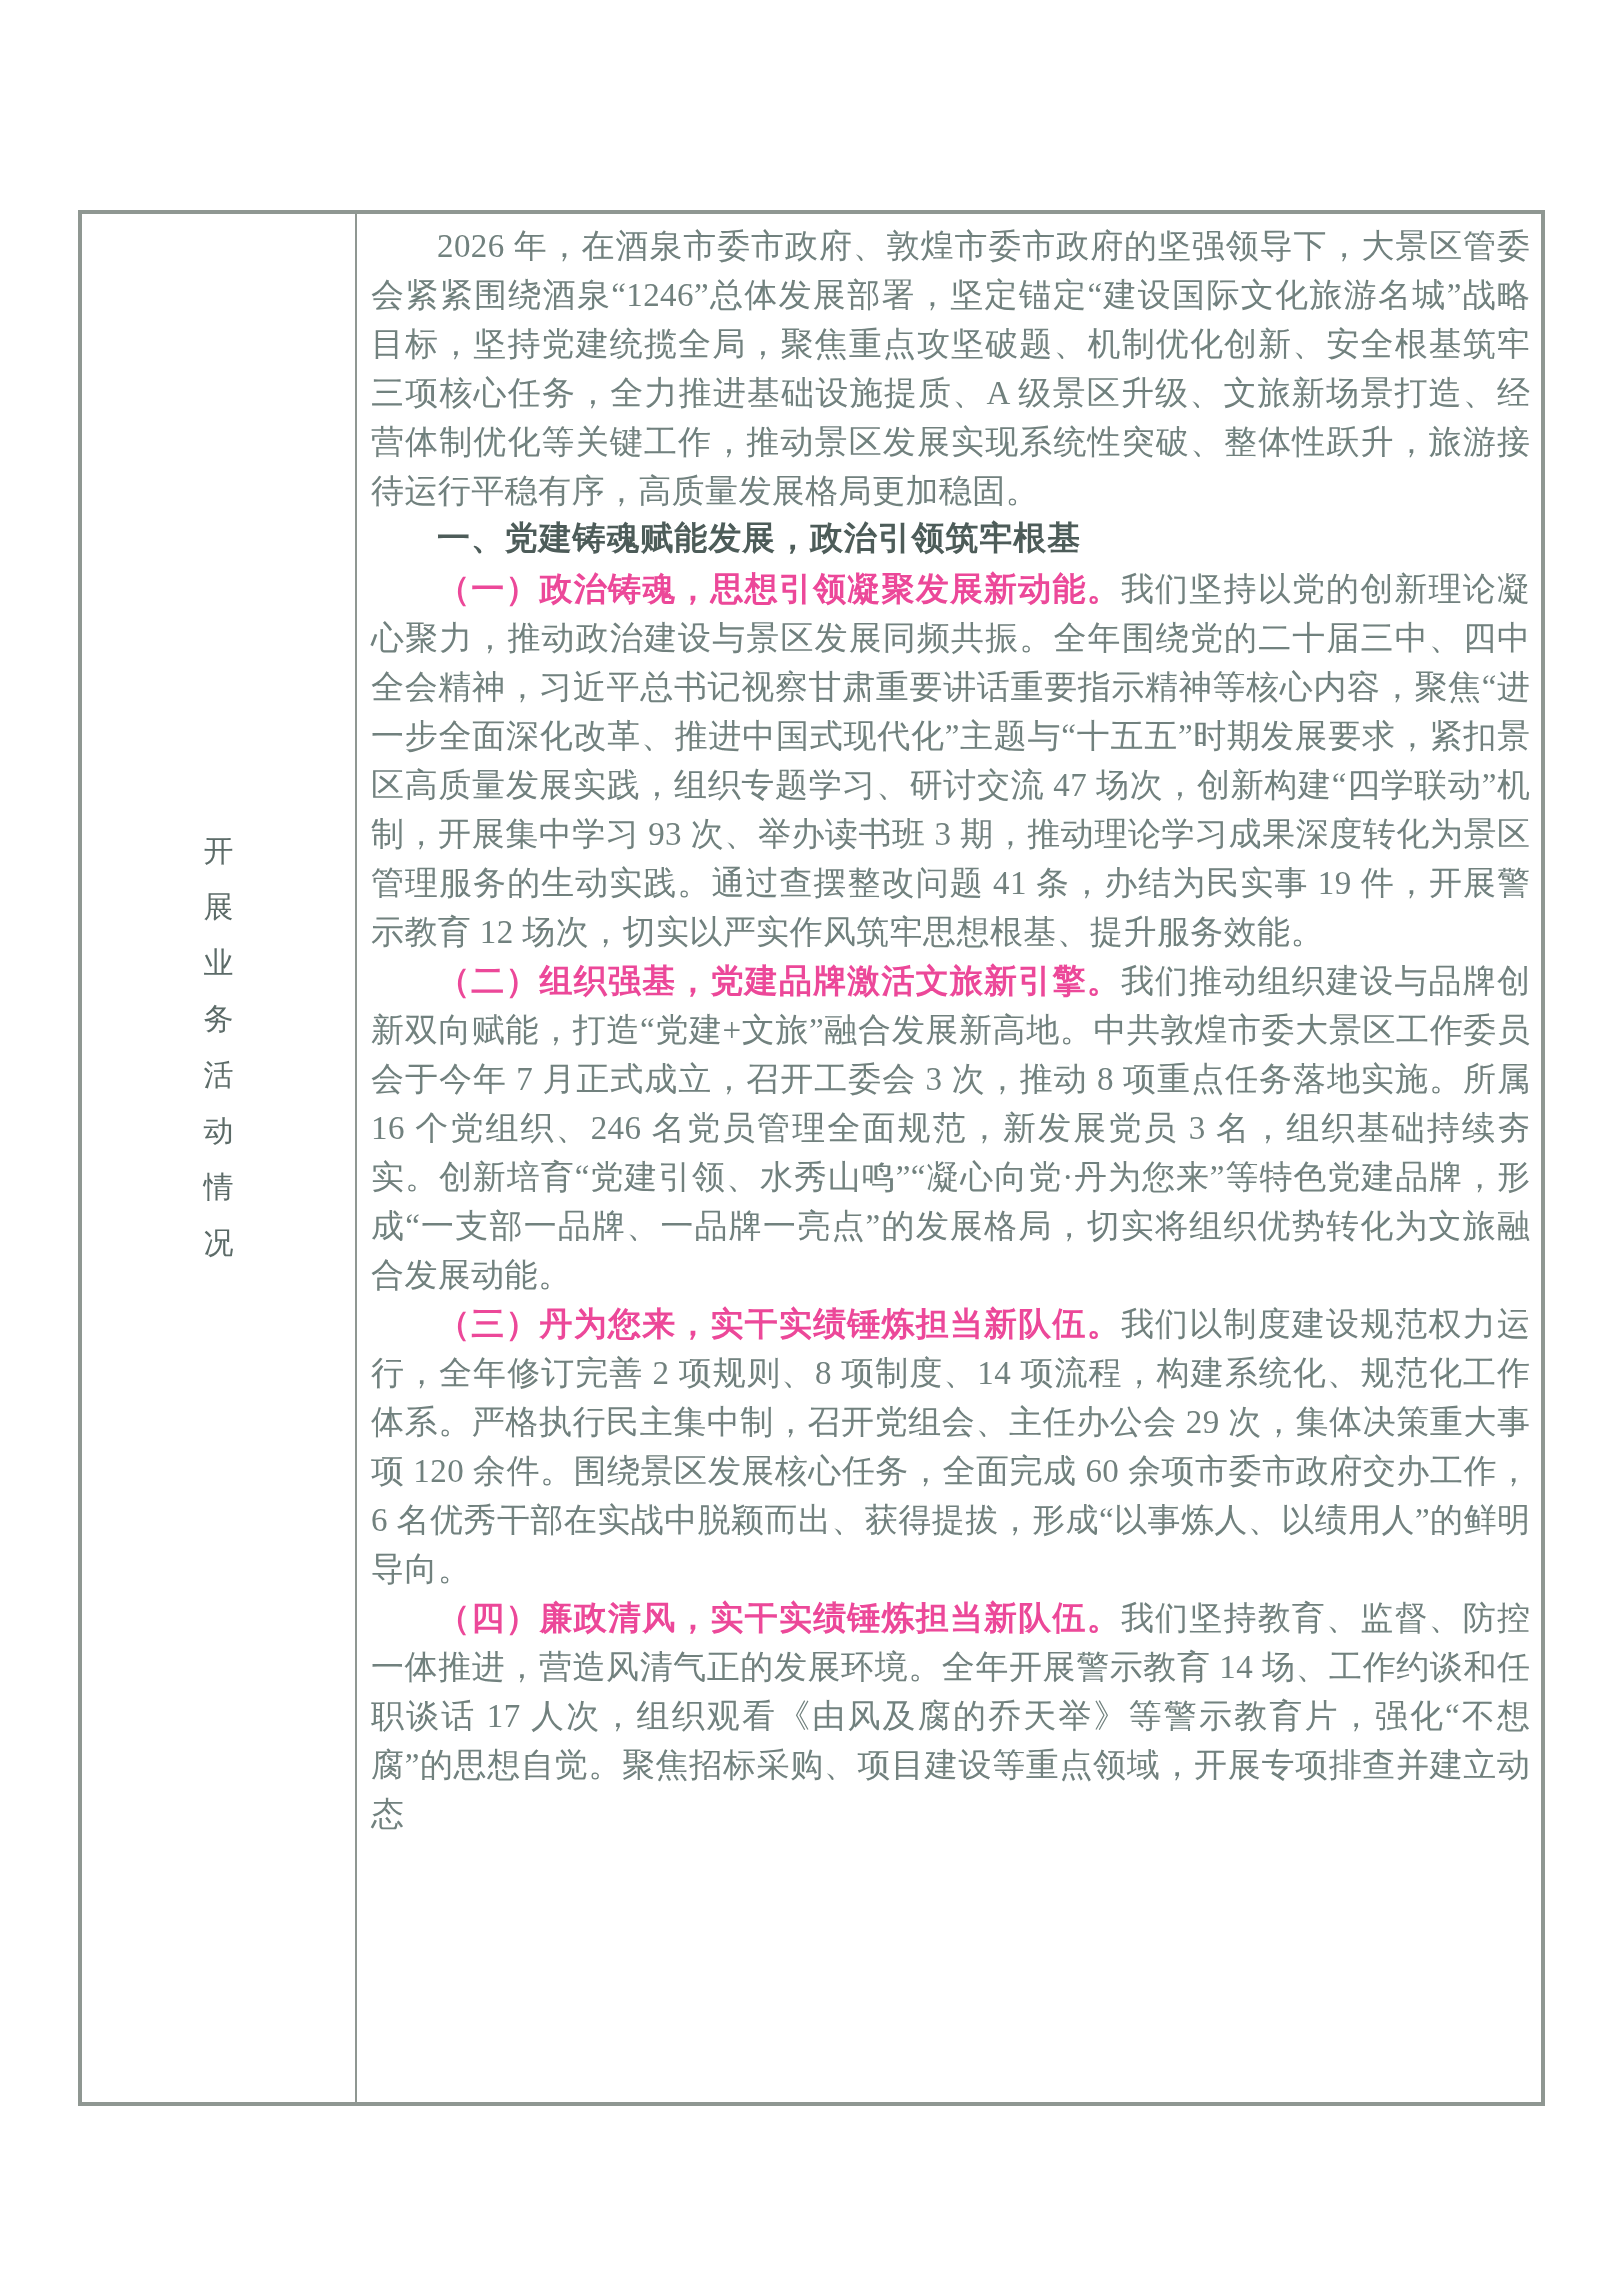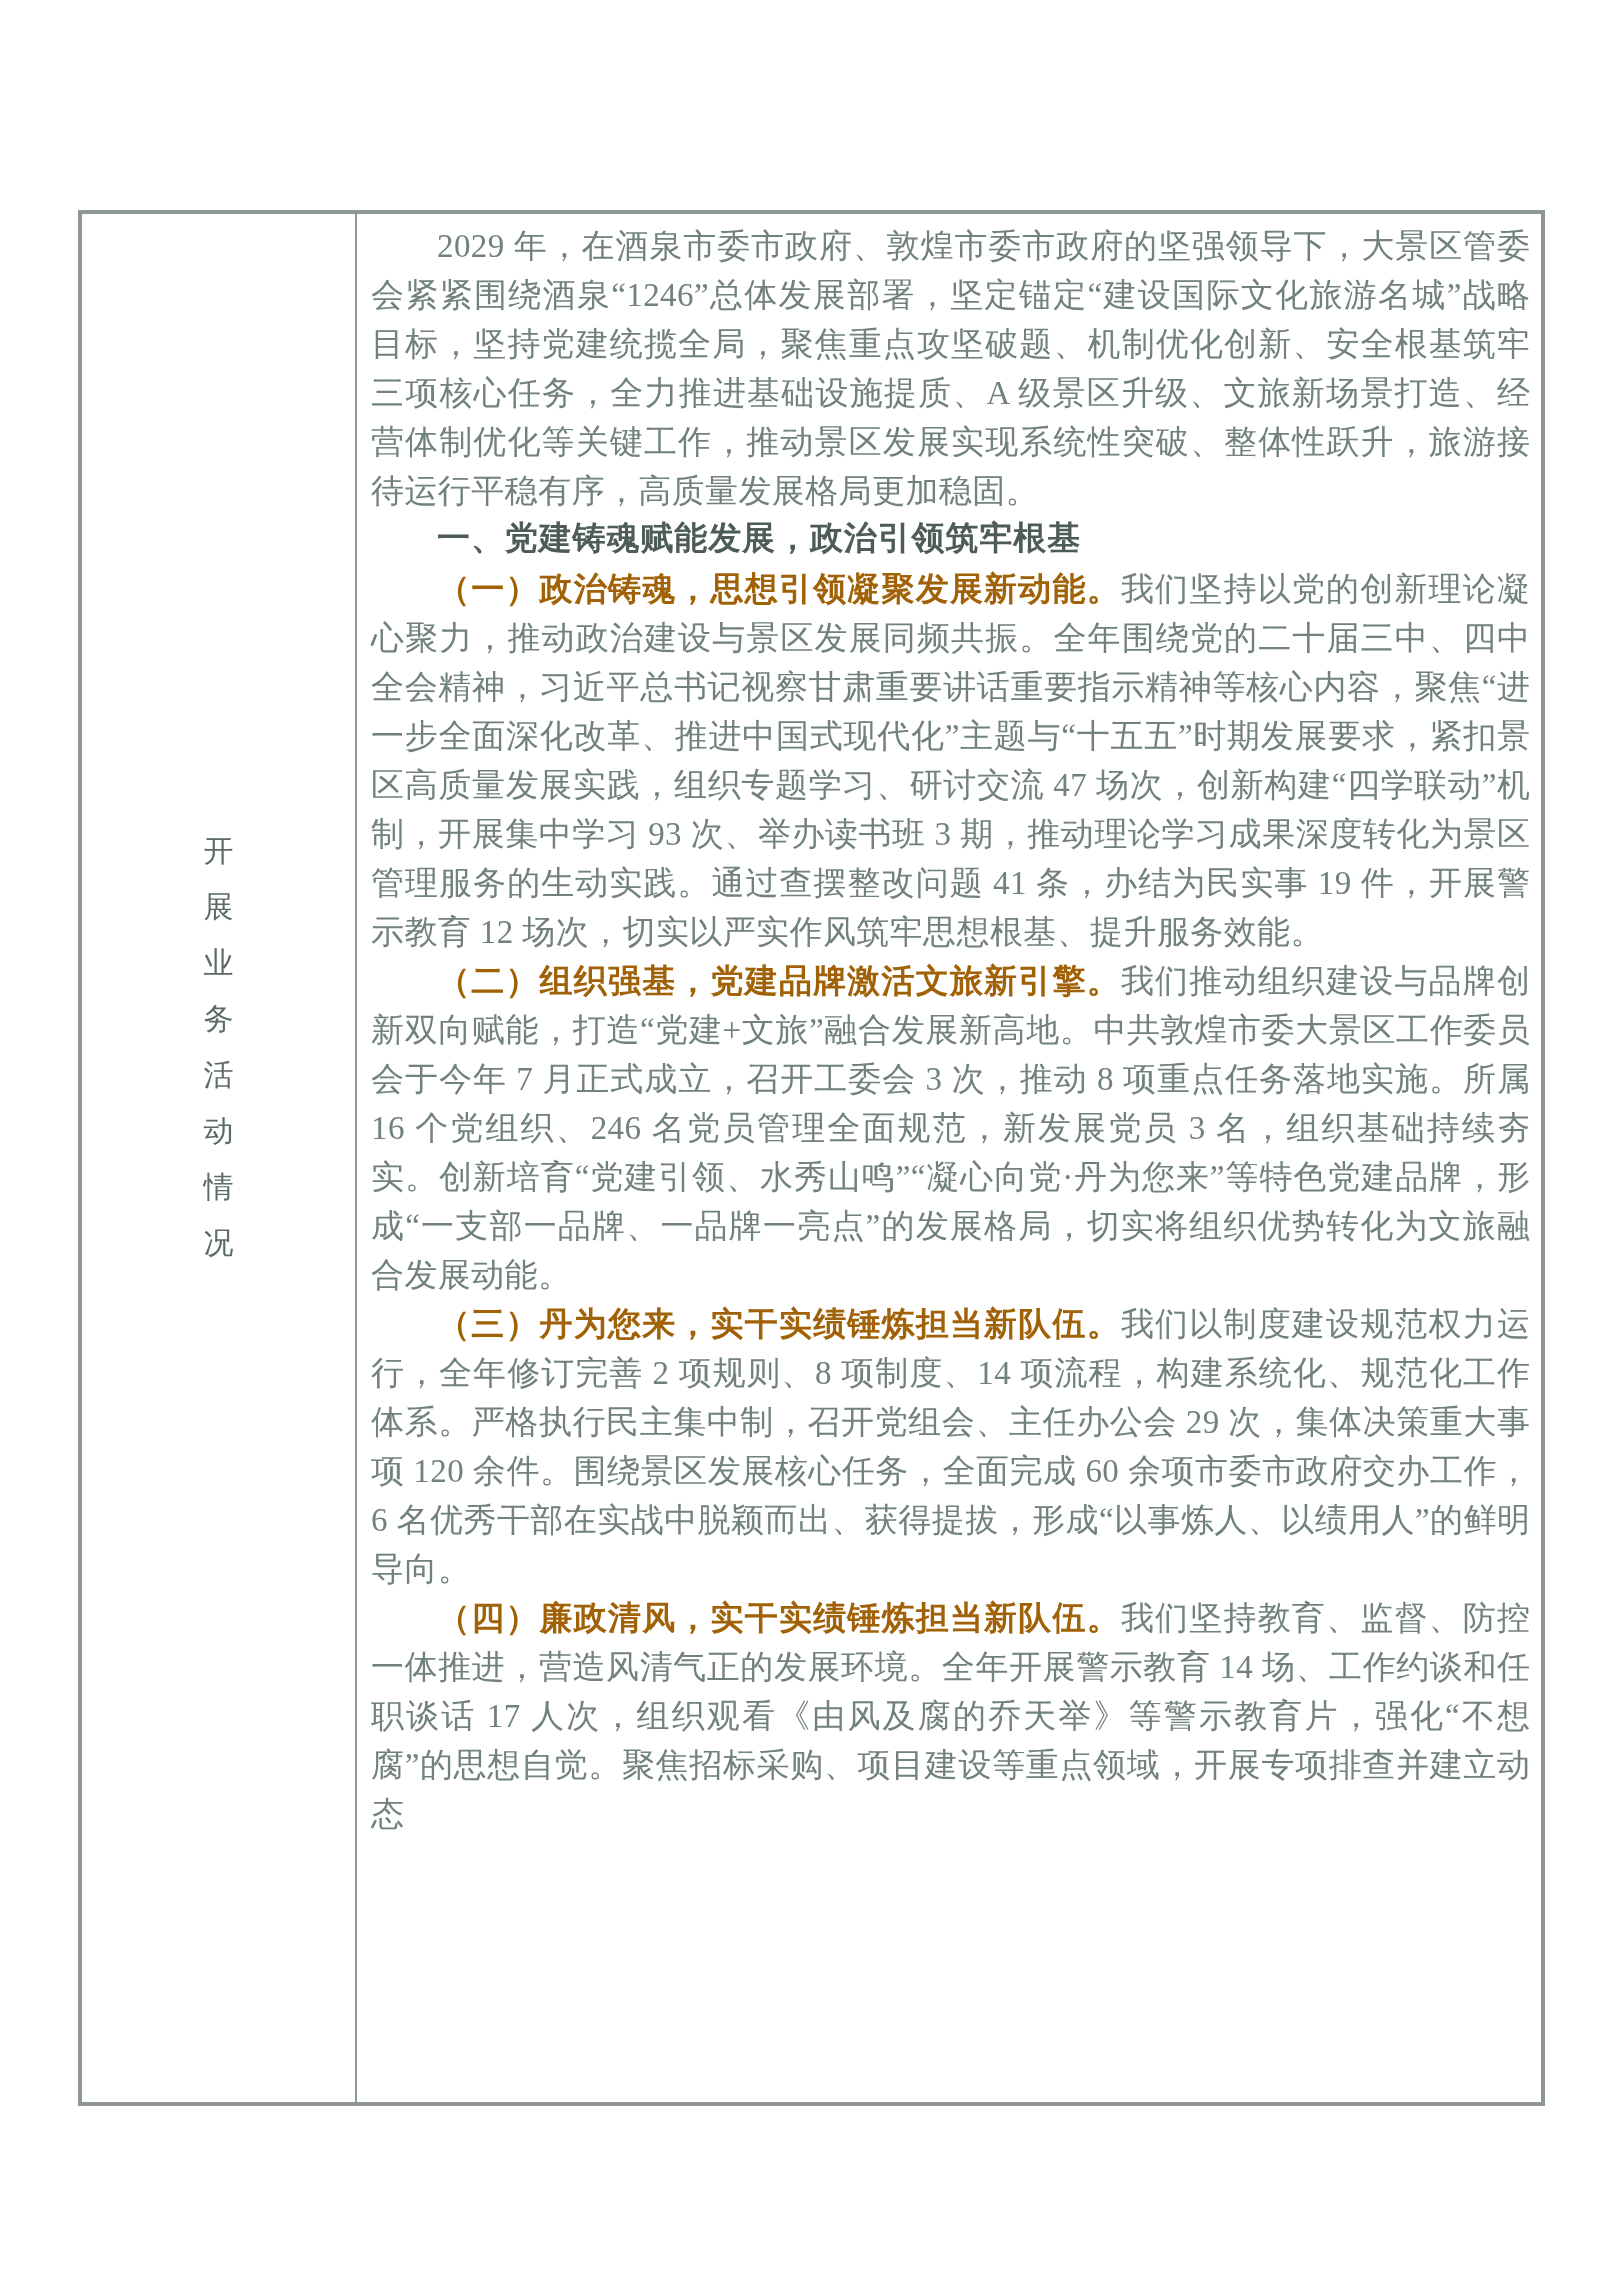--- a/index.html
+++ b/index.html
@@ -74,42 +74,42 @@
     letter-spacing: 0.4px;
   }
   .content-cell p.section-heading {
     font-weight: bold;
     color: #4d5c59;
     font-family: Liberation Mono, monospace;
     letter-spacing: 0.9px;
   }
   .content-cell .lead {
     font-weight: bold;
-    color: #a16207;
+    color: #ec4899;
   }
 </style>
 </head>
 <body>
 
 <div class="sheet">
   <div class="form-table">
     <div class="label-cell">
       <div class="label-stack">
           <span class="label-char">开</span>
           <span class="label-char">展</span>
           <span class="label-char">业</span>
           <span class="label-char">务</span>
           <span class="label-char">活</span>
           <span class="label-char">动</span>
           <span class="label-char">情</span>
           <span class="label-char">况</span>
         </div>
     </div>
     <div class="content-cell">
-        <p><span>2029 年，在酒泉市委市政府、敦煌市委市政府的坚强领导下，大景区管委会紧紧围绕酒泉“1246”总体发展部署，坚定锚定“建设国际文化旅游名城”战略目标，坚持党建统揽全局，聚焦重点攻坚破题、机制优化创新、安全根基筑牢三项核心任务，全力推进基础设施提质、A 级景区升级、文旅新场景打造、经营体制优化等关键工作，推动景区发展实现系统性突破、整体性跃升，旅游接待运行平稳有序，高质量发展格局更加稳固。</span></p>
+        <p><span>2026 年，在酒泉市委市政府、敦煌市委市政府的坚强领导下，大景区管委会紧紧围绕酒泉“1246”总体发展部署，坚定锚定“建设国际文化旅游名城”战略目标，坚持党建统揽全局，聚焦重点攻坚破题、机制优化创新、安全根基筑牢三项核心任务，全力推进基础设施提质、A 级景区升级、文旅新场景打造、经营体制优化等关键工作，推动景区发展实现系统性突破、整体性跃升，旅游接待运行平稳有序，高质量发展格局更加稳固。</span></p>
         <p class="section-heading">一、党建铸魂赋能发展，政治引领筑牢根基</p>
         <p><span class="lead">（一）政治铸魂，思想引领凝聚发展新动能。</span><span>我们坚持以党的创新理论凝心聚力，推动政治建设与景区发展同频共振。全年围绕党的二十届三中、四中全会精神，习近平总书记视察甘肃重要讲话重要指示精神等核心内容，聚焦“进一步全面深化改革、推进中国式现代化”主题与“十五五”时期发展要求，紧扣景区高质量发展实践，组织专题学习、研讨交流 47 场次，创新构建“四学联动”机制，开展集中学习 93 次、举办读书班 3 期，推动理论学习成果深度转化为景区管理服务的生动实践。通过查摆整改问题 41 条，办结为民实事 19 件，开展警示教育 12 场次，切实以严实作风筑牢思想根基、提升服务效能。</span></p>
         <p><span class="lead">（二）组织强基，党建品牌激活文旅新引擎。</span><span>我们推动组织建设与品牌创新双向赋能，打造“党建+文旅”融合发展新高地。中共敦煌市委大景区工作委员会于今年 7 月正式成立，召开工委会 3 次，推动 8 项重点任务落地实施。所属 16 个党组织、246 名党员管理全面规范，新发展党员 3 名，组织基础持续夯实。创新培育“党建引领、水秀山鸣”“凝心向党·丹为您来”等特色党建品牌，形成“一支部一品牌、一品牌一亮点”的发展格局，切实将组织优势转化为文旅融合发展动能。</span></p>
         <p><span class="lead">（三）丹为您来，实干实绩锤炼担当新队伍。</span><span>我们以制度建设规范权力运行，全年修订完善 2 项规则、8 项制度、14 项流程，构建系统化、规范化工作体系。严格执行民主集中制，召开党组会、主任办公会 29 次，集体决策重大事项 120 余件。围绕景区发展核心任务，全面完成 60 余项市委市政府交办工作，6 名优秀干部在实战中脱颖而出、获得提拔，形成“以事炼人、以绩用人”的鲜明导向。</span></p>
         <p><span class="lead">（四）廉政清风，实干实绩锤炼担当新队伍。</span><span>我们坚持教育、监督、防控一体推进，营造风清气正的发展环境。全年开展警示教育 14 场、工作约谈和任职谈话 17 人次，组织观看《由风及腐的乔天举》等警示教育片，强化“不想腐”的思想自觉。聚焦招标采购、项目建设等重点领域，开展专项排查并建立动态</span></p>
       </div>
   </div>
 </div>
 
 

